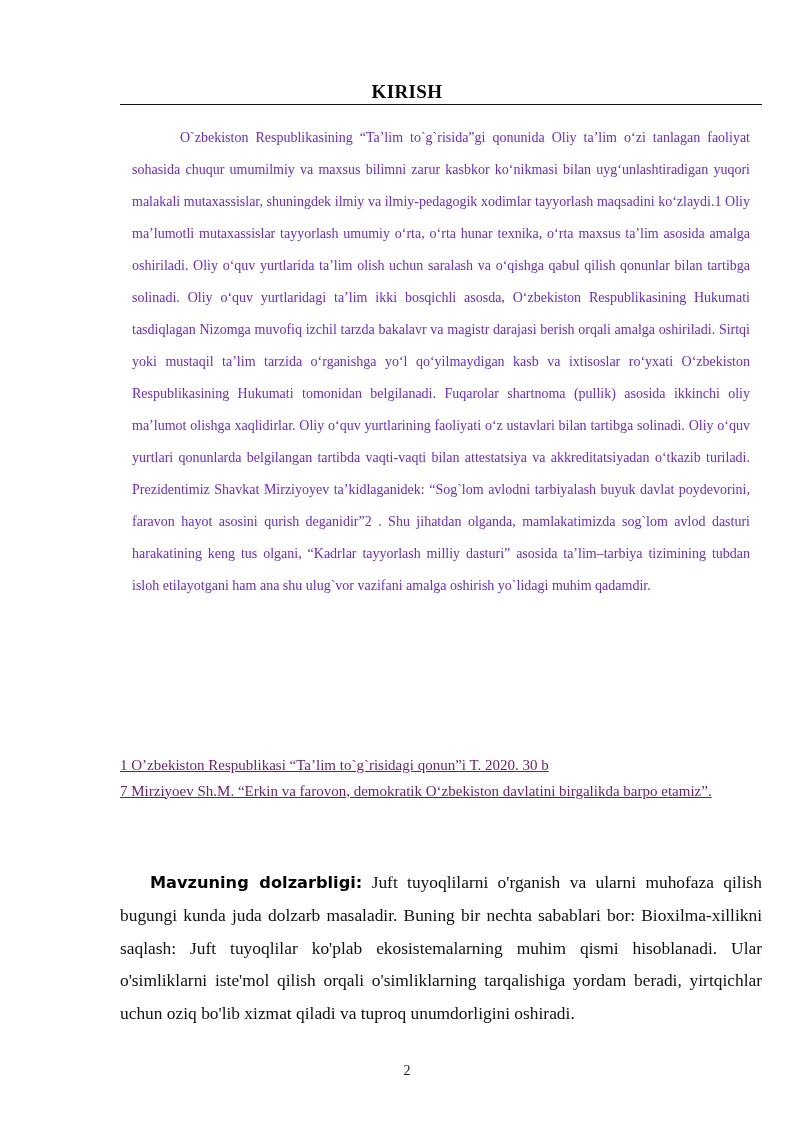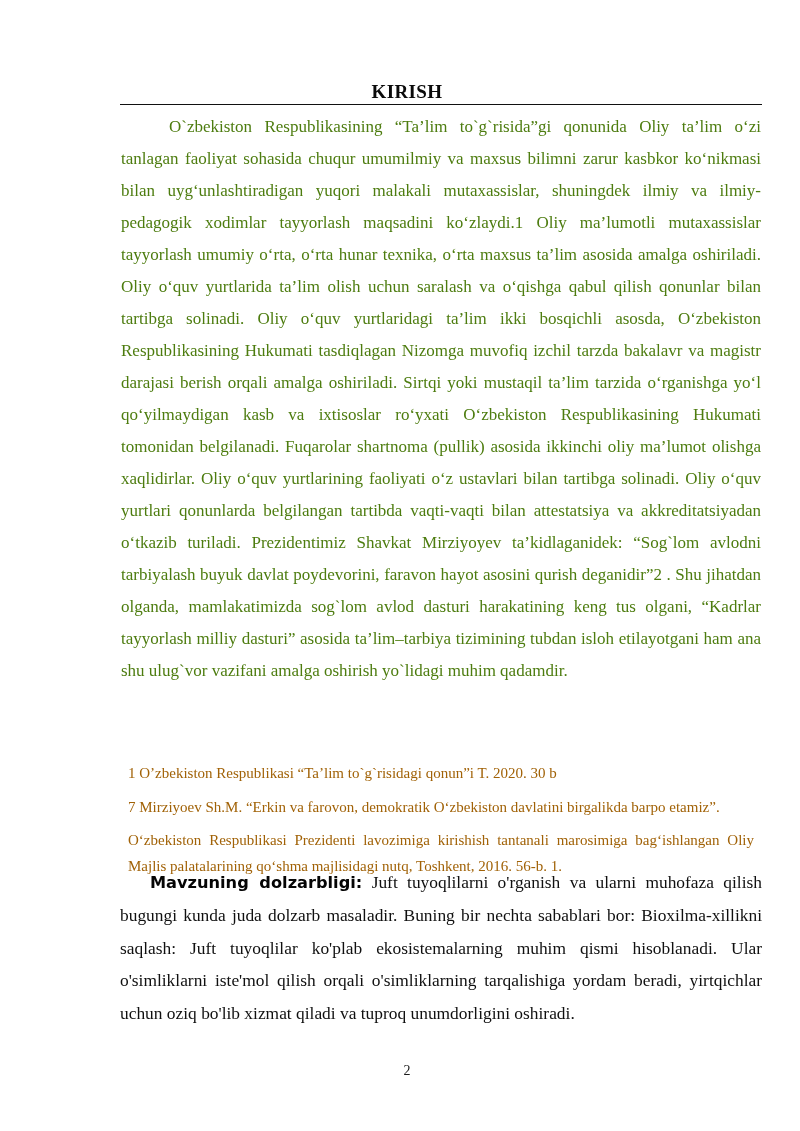--- a/index.html
+++ b/index.html
@@ -54,48 +54,49 @@
 
   
   .content {
     position: absolute;
     top: 110px;
     left: 113px;
     width: 642px;
   }
 
   p.body-par {
-    margin: 1px;
-    font-size: 17px;
+    margin: 12px;
+    font-size: 14px;
     line-height: 32px;
     text-align: justify;
     text-justify: inter-word;
     hyphens: none;
-    color: #4d7c0f;
+    color: #6d28d9;
   }
 
   p.body-par.indent {
     text-indent: 48px;
   }
 
   
   .footnotes {
     position: absolute;
     top: 753px;
     left: 113px;
     width: 642px;
   }
 
   p.footnote {
-    margin: 8px;
+    margin: 0;
     font-size: 15px;
     line-height: 25.5px;
     text-align: justify;
     text-justify: inter-word;
-    color: #a16207;
+    color: #701a75;
+    text-decoration: underline;
   }
 
   p.footnote.left {
     text-align: left;
   }
 
   
   .closing {
     position: absolute;
     top: 866px;
@@ -141,21 +142,20 @@
 
   <div class="header-rule"></div>
 
   <div class="content">
     <p class="body-par indent">O`zbekiston Respublikasining “Ta’lim to`g`risida”gi qonunida Oliy ta’lim o‘zi tanlagan faoliyat sohasida chuqur umumilmiy va maxsus bilimni zarur kasbkor ko‘nikmasi bilan uyg‘unlashtiradigan yuqori malakali mutaxassislar, shuningdek ilmiy va ilmiy-pedagogik xodimlar tayyorlash maqsadini ko‘zlaydi.1 Oliy ma’lumotli mutaxassislar tayyorlash umumiy o‘rta, o‘rta hunar texnika, o‘rta maxsus ta’lim asosida amalga oshiriladi. Oliy o‘quv yurtlarida ta’lim olish uchun saralash va o‘qishga qabul qilish qonunlar bilan tartibga solinadi. Oliy o‘quv yurtlaridagi ta’lim ikki bosqichli asosda, O‘zbekiston Respublikasining Hukumati tasdiqlagan Nizomga muvofiq izchil tarzda bakalavr va magistr darajasi berish orqali amalga oshiriladi. Sirtqi yoki mustaqil ta’lim tarzida o‘rganishga yo‘l qo‘yilmaydigan kasb va ixtisoslar ro‘yxati O‘zbekiston Respublikasining Hukumati tomonidan belgilanadi. Fuqarolar shartnoma (pullik) asosida ikkinchi oliy ma’lumot olishga xaqlidirlar. Oliy o‘quv yurtlarining faoliyati o‘z ustavlari bilan tartibga solinadi. Oliy o‘quv yurtlari qonunlarda belgilangan tartibda vaqti-vaqti bilan attestatsiya va akkreditatsiyadan o‘tkazib turiladi. Prezidentimiz Shavkat Mirziyoyev ta’kidlaganidek: “Sog`lom avlodni tarbiyalash buyuk davlat poydevorini, faravon hayot asosini qurish deganidir”2 . Shu jihatdan olganda, mamlakatimizda sog`lom avlod dasturi harakatining keng tus olgani, “Kadrlar tayyorlash milliy dasturi” asosida ta’lim–tarbiya tizimining tubdan isloh etilayotgani ham ana shu ulug`vor vazifani amalga oshirish yo`lidagi muhim qadamdir.</p>
   </div>
 
   <div class="footnotes">
     <p class="footnote left">1 O’zbekiston Respublikasi “Ta’lim to`g`risidagi qonun”i T. 2020. 30 b</p>
     <p class="footnote left">7 Mirziyoev Sh.M. “Erkin va farovon, demokratik O‘zbekiston davlatini birgalikda barpo etamiz”.</p>
-    <p class="footnote">O‘zbekiston Respublikasi Prezidenti lavozimiga kirishish tantanali marosimiga bag‘ishlangan Oliy Majlis palatalarining qo‘shma majlisidagi nutq, Toshkent, 2016. 56-b. 1.</p>
   </div>
 
   <div class="closing">
     <p class="closing-par"><span class="lead-label">Mavzuning dolzarbligi:</span><span> Juft tuyoqlilarni o'rganish va ularni muhofaza qilish bugungi kunda juda dolzarb masaladir. Buning bir nechta sabablari bor:  Bioxilma-xillikni saqlash: Juft tuyoqlilar ko'plab ekosistemalarning muhim qismi hisoblanadi. Ular o'simliklarni iste'mol qilish orqali o'simliklarning tarqalishiga yordam beradi, yirtqichlar uchun oziq bo'lib xizmat qiladi va tuproq unumdorligini oshiradi.</span></p>
   </div>
 
   <div class="page-number">2</div>
 
 </div>
 

